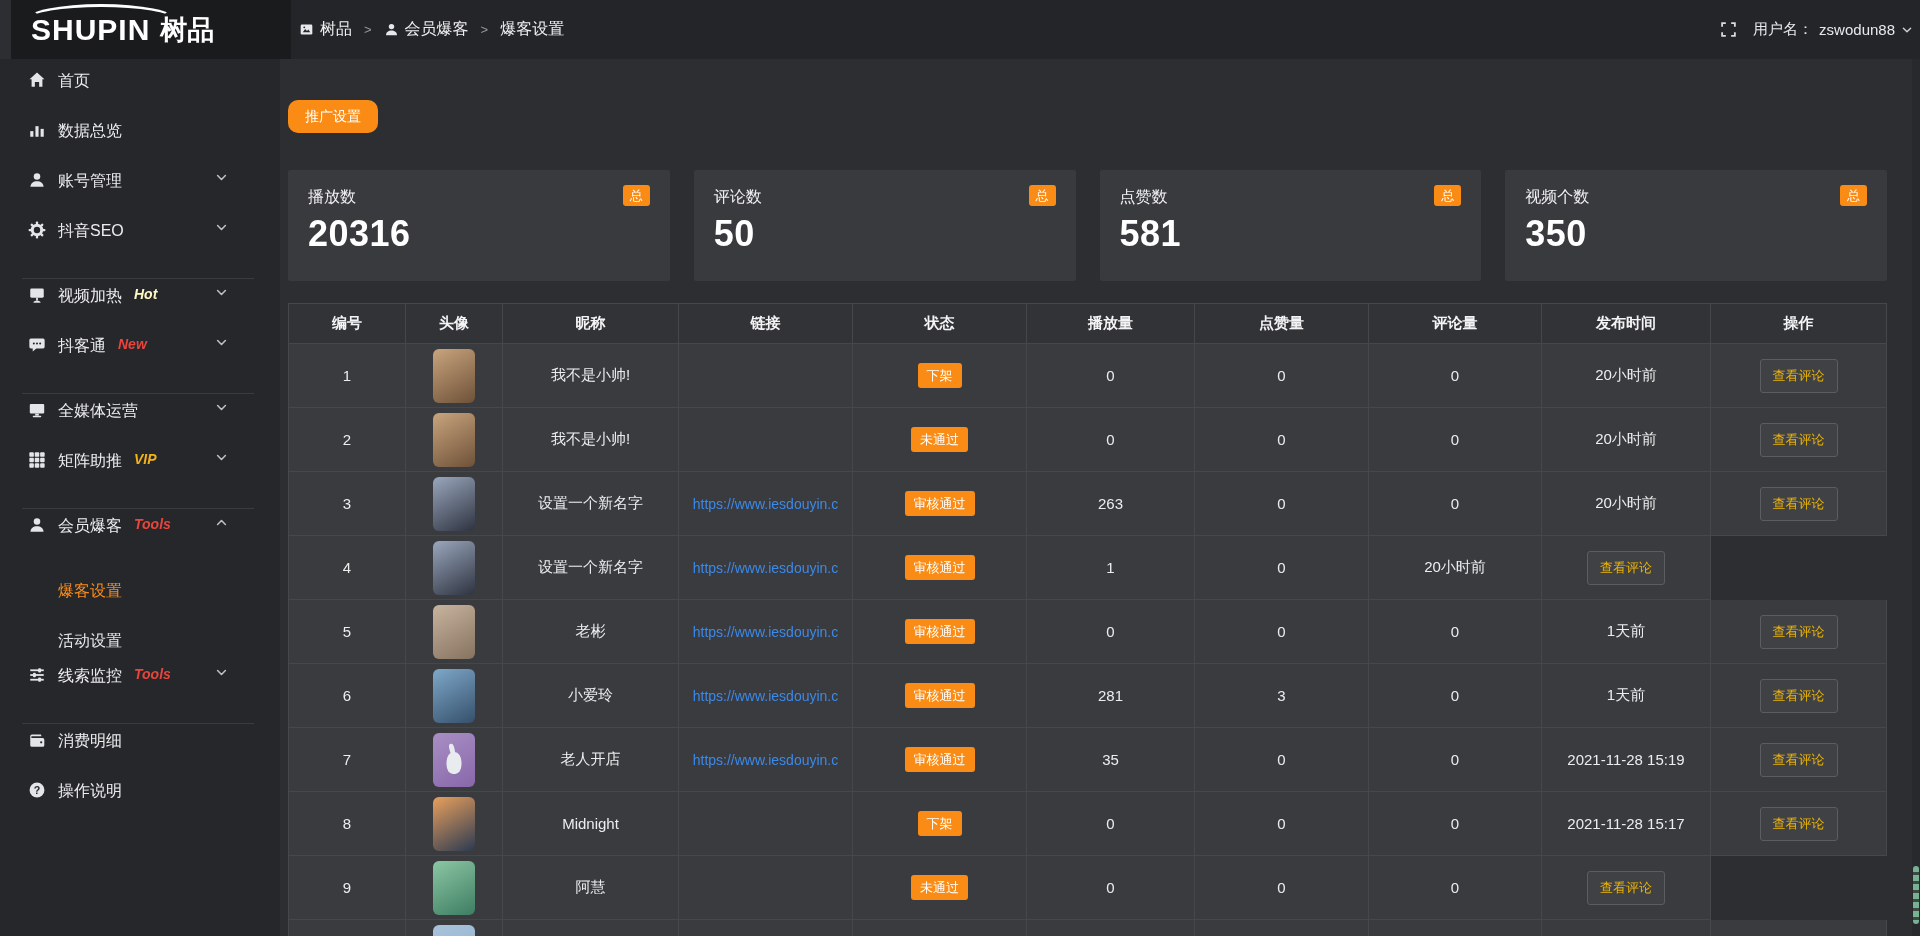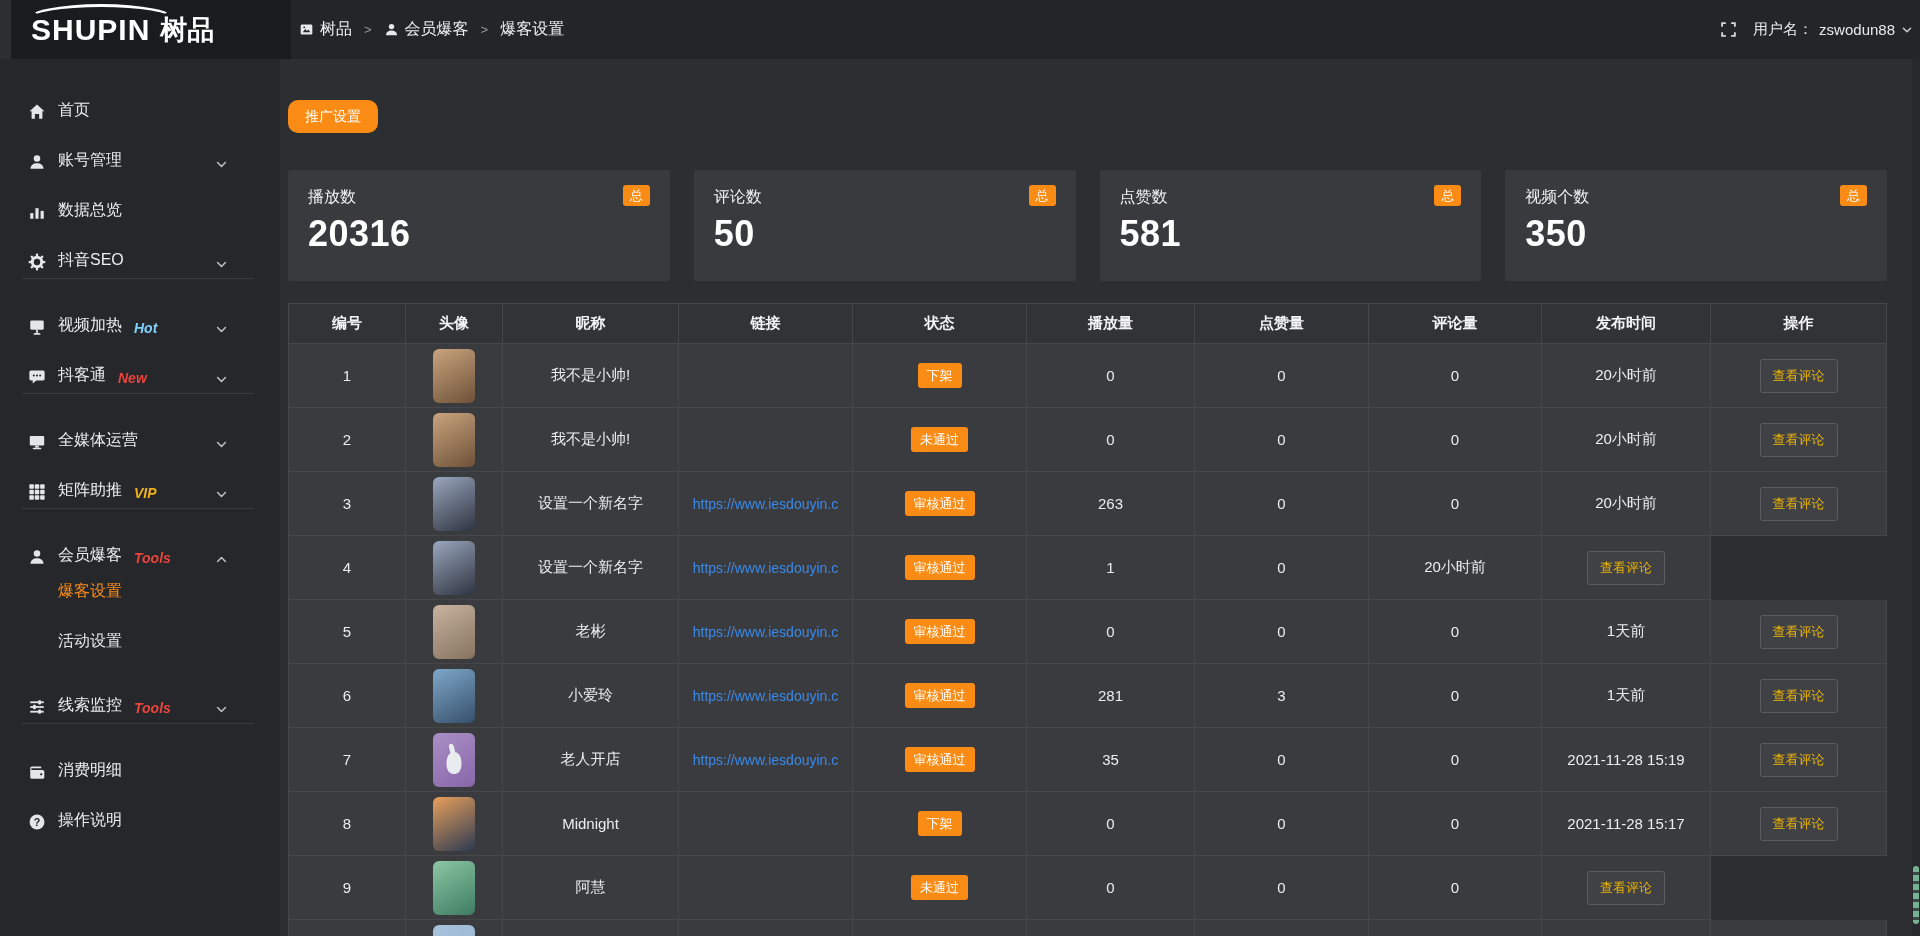--- a/index.html
+++ b/index.html
@@ -22,21 +22,21 @@
   .crumb-sep { color:#98999d; font-size:13px; padding:0 2px; }
   .topbar-right { margin-left:auto; display:flex; align-items:center; gap:16px;
     padding-right:18px; font-size:15px; color:#e9e9eb; }
   .fs-icon { width:17px; height:17px; color:#d9dadc; cursor:pointer; }
   .user-wrap { display:flex; align-items:center; gap:6px; cursor:pointer; }
   .caret { width:12px; height:12px; color:#cfd0d3; display:inline-flex; }
 
   
   .sidebar { position:absolute; top:59px; left:0; width:280px; bottom:0;
     background:#26272b; padding-top:12px; overflow:hidden; }
-  .side-item { position:relative; height:50px; display:flex; align-items:flex-end;
+  .side-item { position:relative; height:50px; display:flex; align-items:flex-start;
     padding-left:28px; cursor:pointer; font-size:16px; color:#ededef; }
   .side-item .ico { width:18px; height:18px; margin-right:12px; color:#e4e5e7;
     display:inline-flex; flex:none; }
   .side-badge { font-size:14px; font-style:italic; font-weight:700; margin-left:12px; }
   .chev { position:absolute; right:52px; width:13px; height:13px; color:#bfc0c3;
     display:inline-flex; }
   .side-divider { height:1px; background:#3a3b3f; margin:7px 26px 7px 22px; }
   .submenu { }
   .sub-item { height:50px; display:flex; align-items:center; padding-left:58px;
     font-size:16px; color:#e6e6e8; cursor:pointer; }
@@ -146,40 +146,40 @@
       <span class="ico">
         <svg viewBox="0 0 16 16" width="100%" height="100%" fill="currentColor" xmlns="http://www.w3.org/2000/svg">
           <path d="M8 1.4 14.6 7.3h-1.8V14H9.9V9.7H6.1V14H3.2V7.3H1.4Z"></path>
         </svg>
       </span>
       <span>首页</span>
     </div>
     <div class="side-item">
       <span class="ico">
         <svg viewBox="0 0 16 16" width="100%" height="100%" fill="currentColor" xmlns="http://www.w3.org/2000/svg">
-          <circle cx="8" cy="4.9" r="2.9"></circle>
-          <path d="M2.2 14c0-3.2 2.6-4.9 5.8-4.9s5.8 1.7 5.8 4.9z"></path>
-        </svg>
-      </span>
-      <span>账号管理</span>
-      <span class="chev">
-        <svg viewBox="0 0 16 16" width="100%" height="100%" fill="currentColor" xmlns="http://www.w3.org/2000/svg">
-          <path d="M3.2 5.6 8 10.4l4.8-4.8" fill="none" stroke="currentColor" stroke-width="1.9" stroke-linecap="round" stroke-linejoin="round"></path>
-        </svg>
-      </span>
-    </div>
-    <div class="side-item">
-      <span class="ico">
-        <svg viewBox="0 0 16 16" width="100%" height="100%" fill="currentColor" xmlns="http://www.w3.org/2000/svg">
           <rect x="2" y="9" width="2.8" height="5"></rect>
           <rect x="6.6" y="4.6" width="2.8" height="9.4"></rect>
           <rect x="11.2" y="7" width="2.8" height="7"></rect>
         </svg>
       </span>
       <span>数据总览</span>
+    </div>
+    <div class="side-item">
+      <span class="ico">
+        <svg viewBox="0 0 16 16" width="100%" height="100%" fill="currentColor" xmlns="http://www.w3.org/2000/svg">
+          <circle cx="8" cy="4.9" r="2.9"></circle>
+          <path d="M2.2 14c0-3.2 2.6-4.9 5.8-4.9s5.8 1.7 5.8 4.9z"></path>
+        </svg>
+      </span>
+      <span>账号管理</span>
+      <span class="chev">
+        <svg viewBox="0 0 16 16" width="100%" height="100%" fill="currentColor" xmlns="http://www.w3.org/2000/svg">
+          <path d="M3.2 5.6 8 10.4l4.8-4.8" fill="none" stroke="currentColor" stroke-width="1.9" stroke-linecap="round" stroke-linejoin="round"></path>
+        </svg>
+      </span>
     </div>
     <div class="side-item">
       <span class="ico">
         <svg viewBox="0 0 16 16" width="100%" height="100%" fill="currentColor" xmlns="http://www.w3.org/2000/svg">
           <circle cx="8" cy="8" r="4.2" fill="none" stroke="currentColor" stroke-width="2.7"></circle>
           <rect x="7" y="0.5" width="2" height="3" rx="0.7"></rect>
           <rect x="7" y="0.5" width="2" height="3" rx="0.7" transform="rotate(45 8 8)"></rect>
           <rect x="7" y="0.5" width="2" height="3" rx="0.7" transform="rotate(90 8 8)"></rect>
           <rect x="7" y="0.5" width="2" height="3" rx="0.7" transform="rotate(135 8 8)"></rect>
           <rect x="7" y="0.5" width="2" height="3" rx="0.7" transform="rotate(180 8 8)"></rect>
@@ -198,21 +198,21 @@
     <div class="side-divider"></div>
     <div class="side-item">
       <span class="ico">
         <svg viewBox="0 0 16 16" width="100%" height="100%" fill="currentColor" xmlns="http://www.w3.org/2000/svg">
           <rect x="2" y="2.2" width="12" height="8.2" rx="1.2"></rect>
           <rect x="7.2" y="10.4" width="1.6" height="2.6"></rect>
           <path d="M4.8 14.8c0-1.1 1.4-1.7 3.2-1.7s3.2.6 3.2 1.7z"></path>
         </svg>
       </span>
       <span>视频加热</span>
-      <span class="side-badge" style="color: #7dd3fc;">Hot</span>
+      <span class="side-badge" style="color: #fef9c3;">Hot</span>
       <span class="chev">
         <svg viewBox="0 0 16 16" width="100%" height="100%" fill="currentColor" xmlns="http://www.w3.org/2000/svg">
           <path d="M3.2 5.6 8 10.4l4.8-4.8" fill="none" stroke="currentColor" stroke-width="1.9" stroke-linecap="round" stroke-linejoin="round"></path>
         </svg>
       </span>
     </div>
     <div class="side-item">
       <span class="ico">
         <svg viewBox="0 0 16 16" width="100%" height="100%" fill="currentColor" xmlns="http://www.w3.org/2000/svg">
           <path d="M2.6 2.2h10.8a1.4 1.4 0 0 1 1.4 1.4v6a1.4 1.4 0 0 1-1.4 1.4H7.4l-3.2 2.8v-2.8H2.6a1.4 1.4 0 0 1-1.4-1.4v-6a1.4 1.4 0 0 1 1.4-1.4z"></path>

